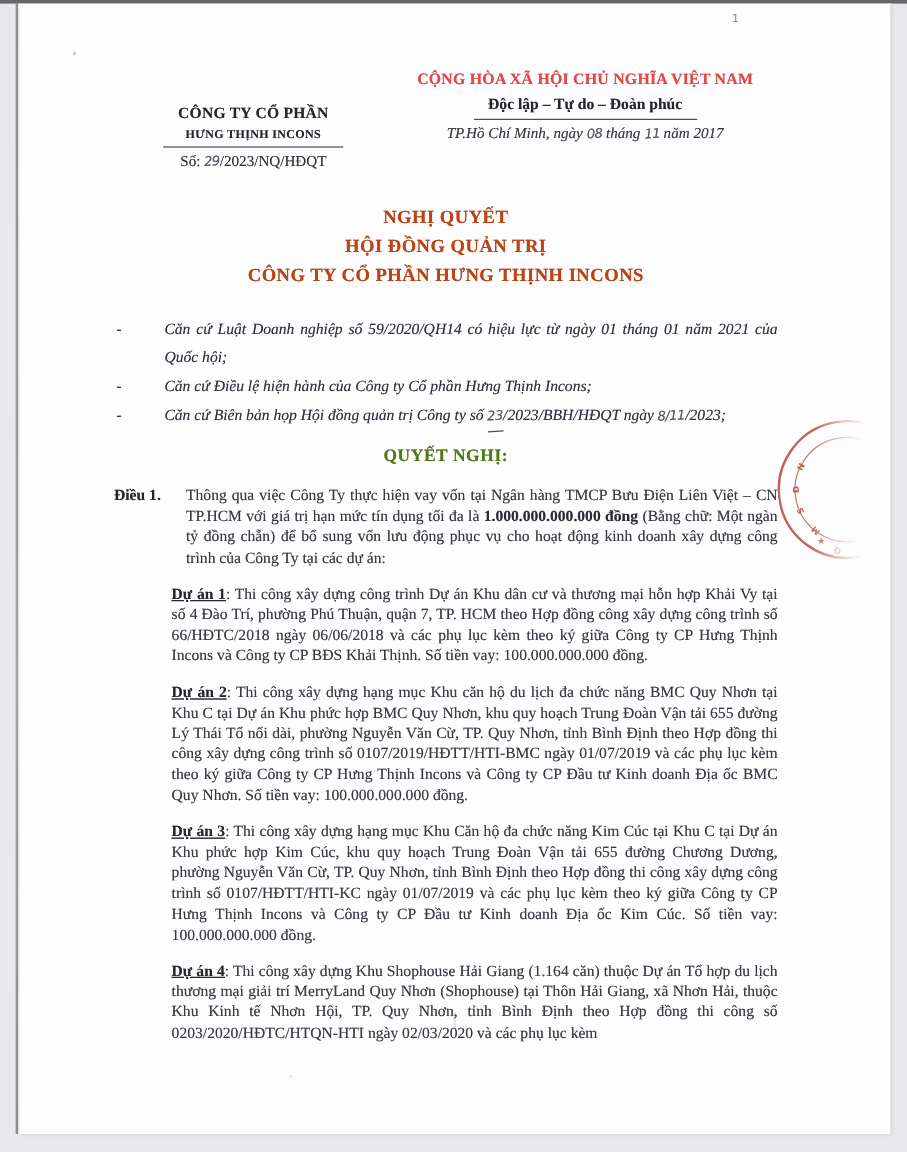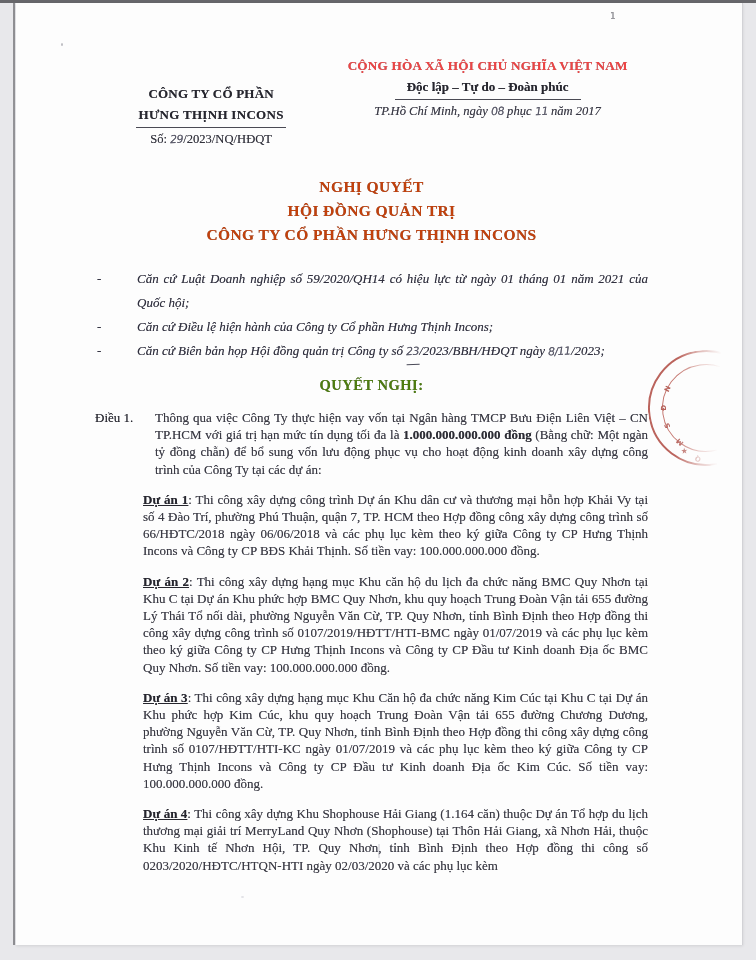--- a/index.html
+++ b/index.html
@@ -18,21 +18,21 @@
   .left-crease{position:absolute;left:13px;top:3px;width:2px;height:942px;background:linear-gradient(#8f8f93,#a7a7ab 60%,#8f8f93);}
   .left-crease2{position:absolute;left:16px;top:3px;width:1px;height:942px;background:#d9d9dd;}
   .content{position:relative;padding:55px 94px 0 79px;}
   .scan-text{text-shadow:0 0 0.4px rgba(45,45,58,0.55);}
 
   
   .hdr{display:flex;align-items:flex-start;}
   .hdr-left{width:42%;text-align:center;}
   .hdr-right{width:58%;text-align:center;}
   .hl1{font-weight:bold;font-size:13px;color:#26262e;letter-spacing:.2px;margin-top:28px;}
-  .hl2{font-weight:bold;font-size:13px;color:#26262e;letter-spacing:.3px;margin-top:5px;}
+  .hl2{font-weight:bold;font-size:10px;color:#26262e;letter-spacing:.3px;margin-top:5px;}
   .rule{border:none;border-top:1.4px solid #4a4a54;margin:4px auto 4px auto;}
   .rule-l{width:150px;}
   .rule-r{width:186px;}
   .hl3{font-size:12.6px;color:#33333d;margin-top:2px;}
   .nat1{font-weight:bold;font-size:13.2px;color:#ef4444;letter-spacing:.2px;}
   .nat2{font-weight:bold;font-size:13px;color:#26262e;margin-top:5px;}
   .nat3{font-style:italic;font-size:12.6px;color:#3a3a46;margin-top:2px;}
   .hand{font-family:"DejaVu Sans",sans-serif;font-style:italic;font-size:11px;color:#5a5a6a;display:inline-block;transform:rotate(-3deg);letter-spacing:-0.5px;}
   .hand-underline{border-bottom:1px solid #4a4a58;}
 
@@ -43,21 +43,21 @@
   .recitals{margin-top:20px;font-style:italic;font-size:13px;color:#30303f;line-height:24px;}
   .recital{display:flex;}
   .dash{width:40px;flex:none;padding-left:2px;}
   .rtext{flex:1;text-align:justify;}
 
   
   .resolve{margin-top:12px;text-align:center;font-weight:bold;font-size:14.5px;color:#4d7c0f;letter-spacing:.5px;}
 
   
   .article{margin-top:15px;display:flex;font-size:13px;line-height:17.2px;}
-  .art-label{width:60px;flex:none;font-weight:normal;color:#26262e;}
+  .art-label{width:60px;flex:none;font-weight:bold;color:#26262e;}
   .art-body{flex:1;text-align:justify;color:#3a3a44;}
   b.amt{color:#2c2c34;}
 
   
   .project{margin-left:48px;margin-top:13px;font-size:13px;line-height:17.2px;text-align:justify;color:#3a3a44;}
   .pj-label{font-weight:bold;text-decoration:underline;color:#26262e;}
 
   
   .stamp{
     position:absolute;left:648px;top:350px;width:116px;height:116px;opacity:.88;
@@ -94,21 +94,21 @@
       <div class="hdr-left">
         <div class="hl1">CÔNG TY CỔ PHẦN</div>
         <div class="hl2">HƯNG THỊNH INCONS</div>
         <hr class="rule rule-l">
         <div class="hl3"><span>Số: </span><span class="hand">29</span><span>/2023/NQ/HĐQT</span></div>
       </div>
       <div class="hdr-right">
         <div class="nat1">CỘNG HÒA XÃ HỘI CHỦ NGHĨA VIỆT NAM</div>
         <div class="nat2">Độc lập – Tự do – Đoàn phúc</div>
         <hr class="rule rule-r">
-        <div class="nat3"><span>TP.Hồ Chí Minh, ngày</span> <span class="hand">08</span> <span>phục</span> <span class="hand">11</span> <span>năm 2017</span></div>
+        <div class="nat3"><span>TP.Hồ Chí Minh, ngày</span> <span class="hand">08</span> <span>tháng</span> <span class="hand">11</span> <span>năm 2017</span></div>
       </div>
     </div>
 
     <div class="title">
       <div>NGHỊ QUYẾT</div>
       <div>HỘI ĐỒNG QUẢN TRỊ</div>
       <div>CÔNG TY CỔ PHẦN HƯNG THỊNH INCONS</div>
     </div>
 
     <div class="recitals">

